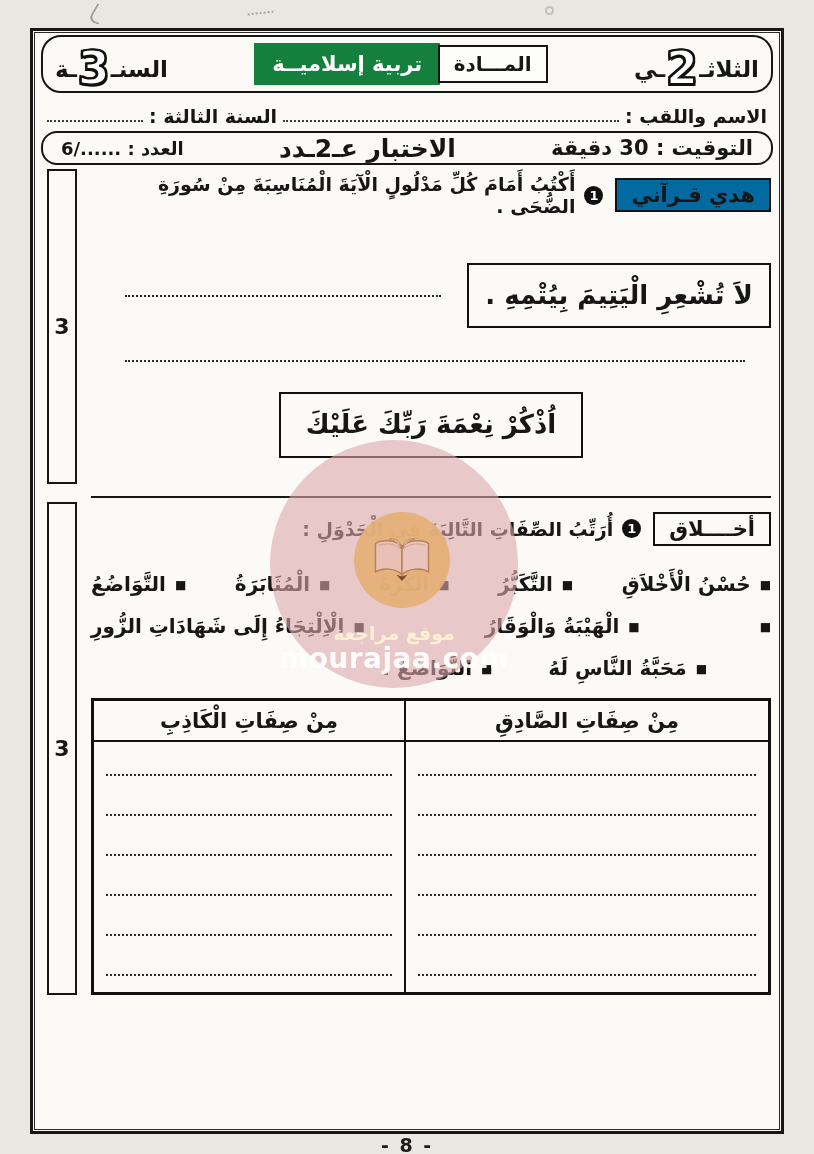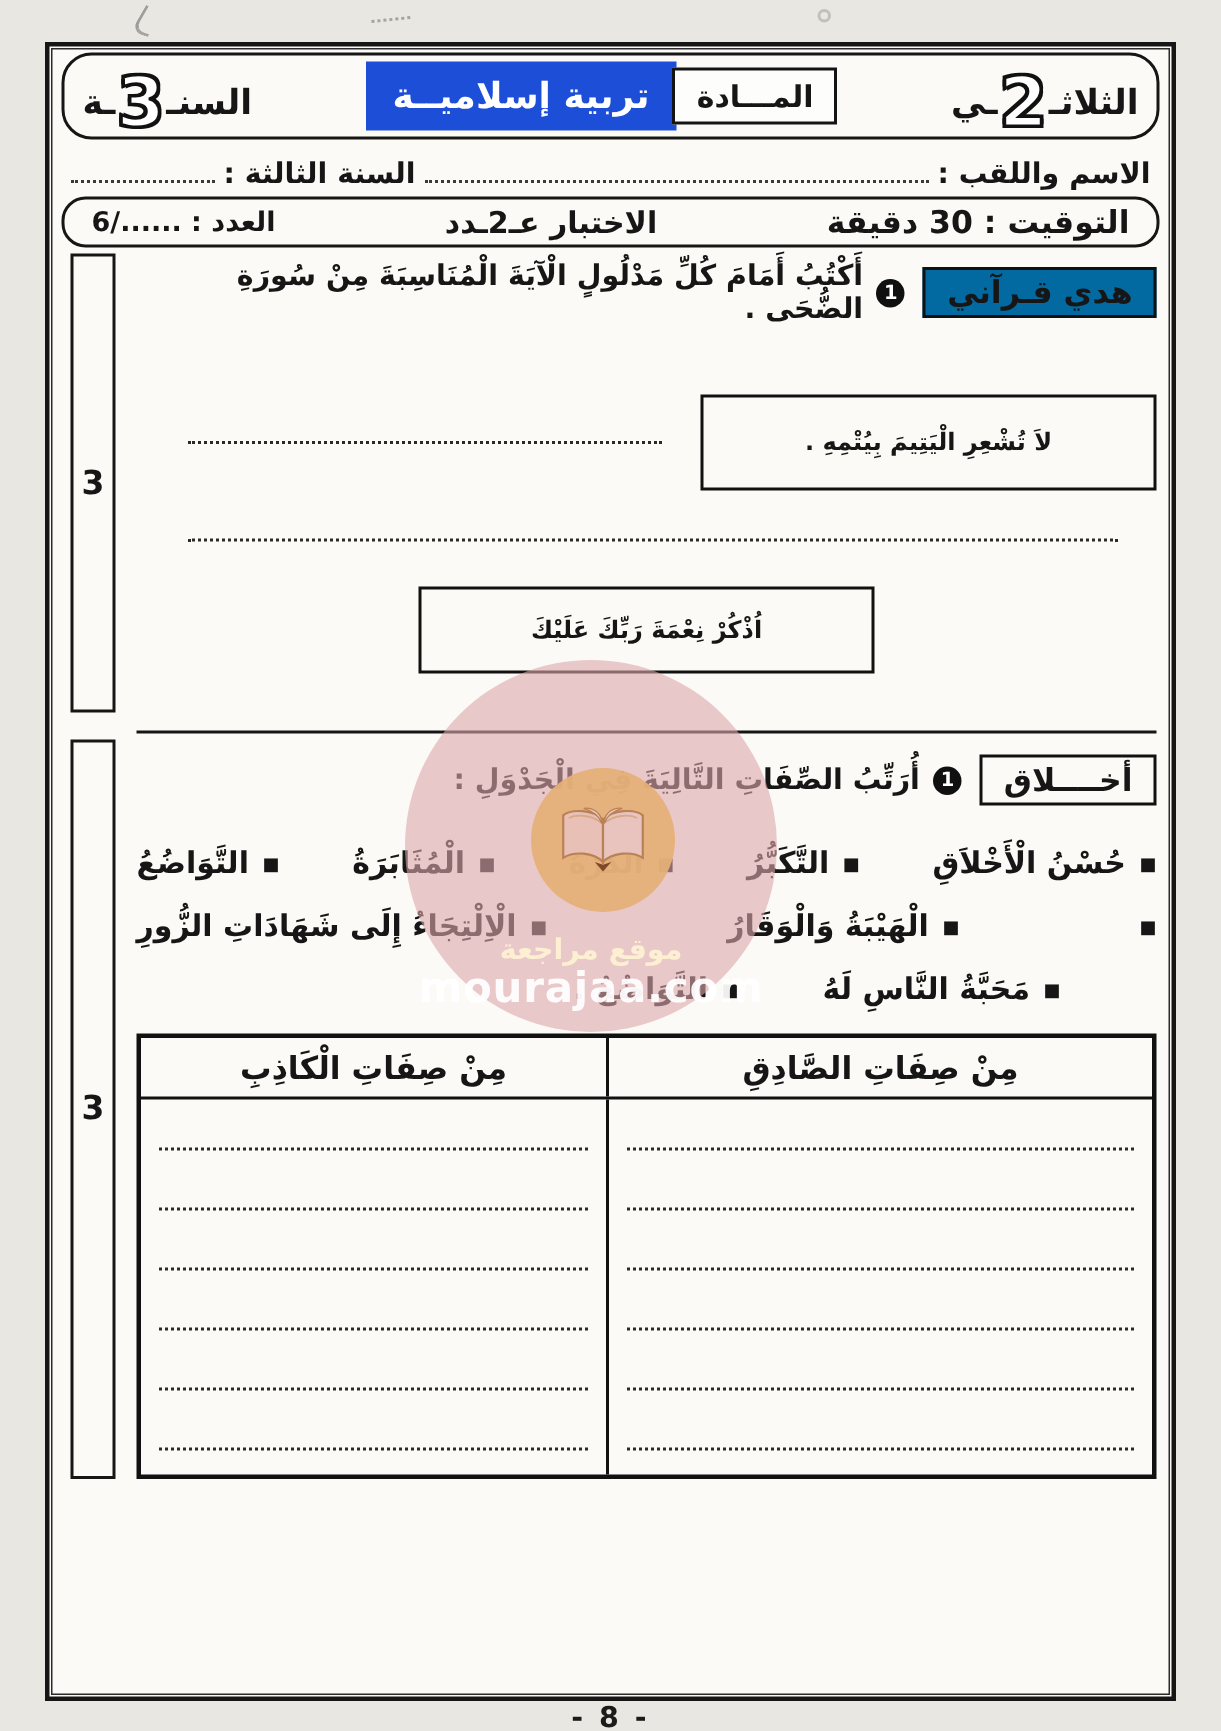--- a/index.html
+++ b/index.html
@@ -36,41 +36,41 @@
     -webkit-text-stroke:2px #111;
     text-shadow:1.5px 1.5px 0 #111,-1.5px -1.5px 0 #111,1.5px -1.5px 0 #111,-1.5px 1.5px 0 #111;
     padding:0 1px;
   }
   .subject-group { display:flex; direction:rtl; align-items:center; }
   .subject-label-box {
     border:2.5px solid #141414; background:#fdfdfb;
     font-weight:bold; font-size:20px; padding:5px 14px; z-index:1;
   }
   .subject-value-box {
-    background:#1d4ed8; color:#fff; font-weight:bold; font-size:24px;
+    background:#15803d; color:#fff; font-weight:bold; font-size:21px;
     padding:9px 18px; margin-right:-2.5px;
   }
 
   
   .band2 {
     margin-top:4px; height:30px; display:flex; direction:rtl; align-items:flex-end;
     font-weight:bold; font-size:19px; padding:0 6px;
   }
   .dotfill { border-bottom:2px dotted #3a3a3a; margin:0 6px 5px 6px; height:2px; }
   .dotfill.grow { flex:1; }
   .dotfill.short { width:96px; margin-left:0; }
 
   
   .band3 {
     margin-top:4px; height:34px; border:2.5px solid #161616; border-radius:16px;
     display:flex; direction:rtl; align-items:center; justify-content:space-between;
     padding:0 18px; font-weight:bold;
   }
   .timing-field { font-size:21px; }
-  .exam-title { font-size:20px; letter-spacing:.5px; }
+  .exam-title { font-size:25px; letter-spacing:.5px; }
   .score-field { font-size:18px; }
 
   
   .section-row { display:flex; align-items:stretch; margin-top:4px; }
   .score-box {
     width:30px; margin-left:6px; border:2.5px solid #161616;
     display:flex; align-items:center; justify-content:center;
     font-weight:bold; font-size:22px; flex:none;
   }
   .section-content { flex:1; margin:0 2px 0 14px; position:relative; }
@@ -84,21 +84,21 @@
     display:inline-flex; align-items:center; justify-content:center;
     font-size:13px; font-weight:bold; flex:none;
   }
 
   
   .answer-row { display:flex; align-items:center; }
   .dotline { flex:1; border-bottom:2.5px dotted #2a2a2a; height:2px; margin:0 26px 0 34px; }
   .meaning-box {
     border:2.5px solid #111; direction:rtl; text-align:center;
     display:flex; align-items:center; justify-content:center;
-    font-weight:bold; font-size:16px; line-height:1.9; padding:6px 12px;
+    font-weight:bold; font-size:26px; line-height:1.9; padding:6px 12px;
   }
   .row-a { margin-top:46px; } .row-a .meaning-box { width:304px; min-height:64px; }
   .row-b { margin-top:32px; } .row-b .meaning-box { width:342px; min-height:104px; }
   .row-c { margin-top:28px;flex-direction:column; } .row-c .meaning-box { width:304px; min-height:58px; }
   .sec1-pad { height:26px; }
 
   .divider { border-top:2.5px solid #161616; margin:12px 2px 0 50px; }
 
   
   .attr-row { direction:rtl; display:flex; align-items:center; font-weight:bold; font-size:20px; }

